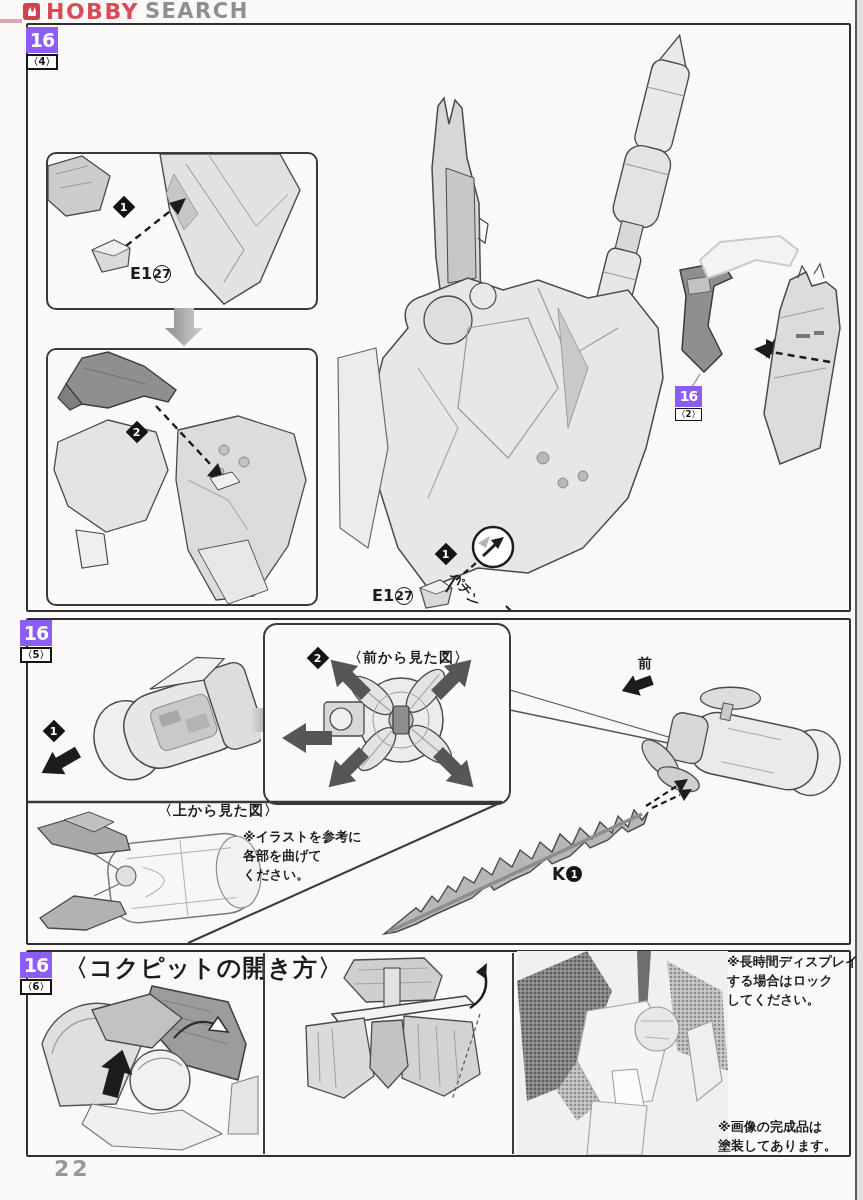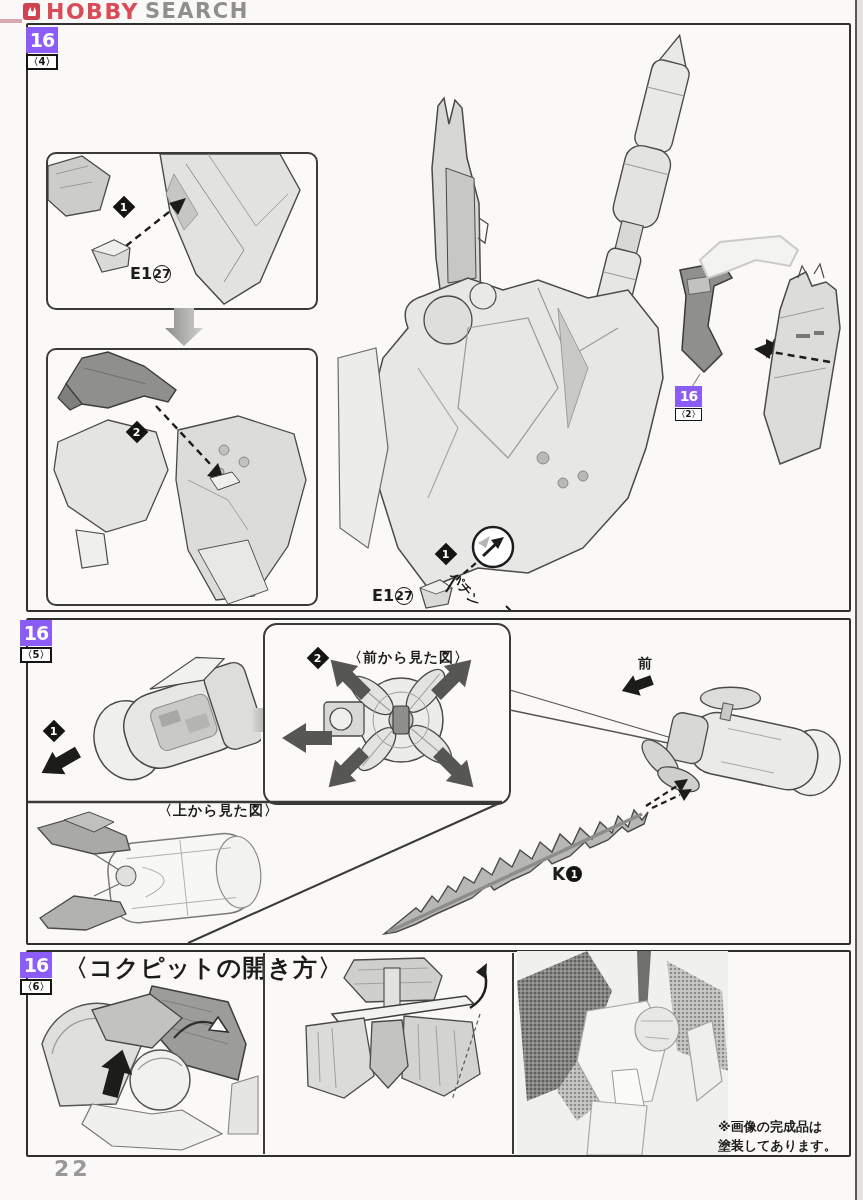--- a/index.html
+++ b/index.html
@@ -284,20 +284,23 @@
       <ellipse cx="205" cy="70" rx="22" ry="36" fill="#f2f2f0" stroke="#8a8a88" stroke-width="1.2"></ellipse>
       <path d="M95,45 L200,45 M95,95 L200,95 M150,32 L150,108" stroke="#b0b0ae" stroke-width="1" fill="none"></path>
       <path d="M110,55 Q150,70 110,85" stroke="#b0b0ae" stroke-width="1" fill="none"></path>
     </g>
     <path d="M4,18 L46,6 L92,26 L96,40 L60,44 L18,34 Z" fill="#a9a9a7" stroke="#4a4a48" stroke-width="1.3"></path>
     <path d="M30,10 L55,2 L80,12 L60,22 Z" fill="#c0c0be" stroke="#4a4a48" stroke-width="1"></path>
     <path d="M6,108 L40,86 L86,92 L92,104 L52,120 L14,118 Z" fill="#b2b2b0" stroke="#4a4a48" stroke-width="1.3"></path>
     <path d="M60,44 L85,60 M60,86 L85,74" stroke="#666" stroke-width="1.2" fill="none"></path>
     <circle cx="92" cy="66" r="10" fill="#e0e0de" stroke="#666" stroke-width="1.2"></circle>
   </svg>
+  <div class="note" style="left:243px;top:828px;width:124px;">※イラストを参考に
+各部を曲げて
+ください。</div>
 
   <div class="flabel" style="left:638px;top:655px;">前</div>
   <svg class="abs" style="left:622px;top:674px;" width="34" height="26" viewBox="0 0 34 26">
     <g transform="translate(30,6) rotate(160)">
       <path d="M0,-5 L16,-5 L16,-11 L32,0 L16,11 L16,5 L0,5 Z" fill="#1c1c1a"></path>
     </g>
   </svg>
 
   <svg class="abs" style="left:508px;top:680px;" width="188" height="78" viewBox="0 0 188 78">
     <line x1="2" y1="10" x2="184" y2="64" stroke="#555" stroke-width="1.3"></line>
@@ -396,18 +399,21 @@
       <path d="M120,0 L134,0 L130,60 L122,60 Z" fill="#6f6f6d"></path>
       <path d="M60,110 L85,150 L60,170 L40,140 Z" fill="url(#ht)"></path>
       <path d="M70,60 L130,50 L150,90 L135,150 L85,155 L60,110 Z" fill="#f5f5f3" stroke="#a9a9a7" stroke-width="1.2"></path>
       <circle cx="140" cy="78" r="22" fill="#e8e8e6" stroke="#9a9a98" stroke-width="1.2"></circle>
       <path d="M124,70 L156,70 M128,86 L152,88" stroke="#b0b0ae" stroke-width="1" fill="none"></path>
       <path d="M170,80 L195,70 L205,130 L180,150 Z" fill="#efefed" stroke="#a0a09e" stroke-width="1.2"></path>
       <path d="M95,120 L120,118 L128,160 L100,165 Z" fill="#fbfbf9" stroke="#999" stroke-width="1"></path>
       <path d="M75,150 L130,155 L125,204 L70,204 Z" fill="#f2f2f0" stroke="#a8a8a6" stroke-width="1.2"></path>
     </svg>
   </div>
+  <div class="note" style="left:727px;top:953px;width:133px;">※長時間ディスプレイ
+する場合はロック
+してください。</div>
   <div class="note" style="left:718px;top:1118px;width:140px;">※画像の完成品は
 塗装してあります。</div>
 
   <div class="pagenum">22</div>
 
 </div>
 
 </body></html>

